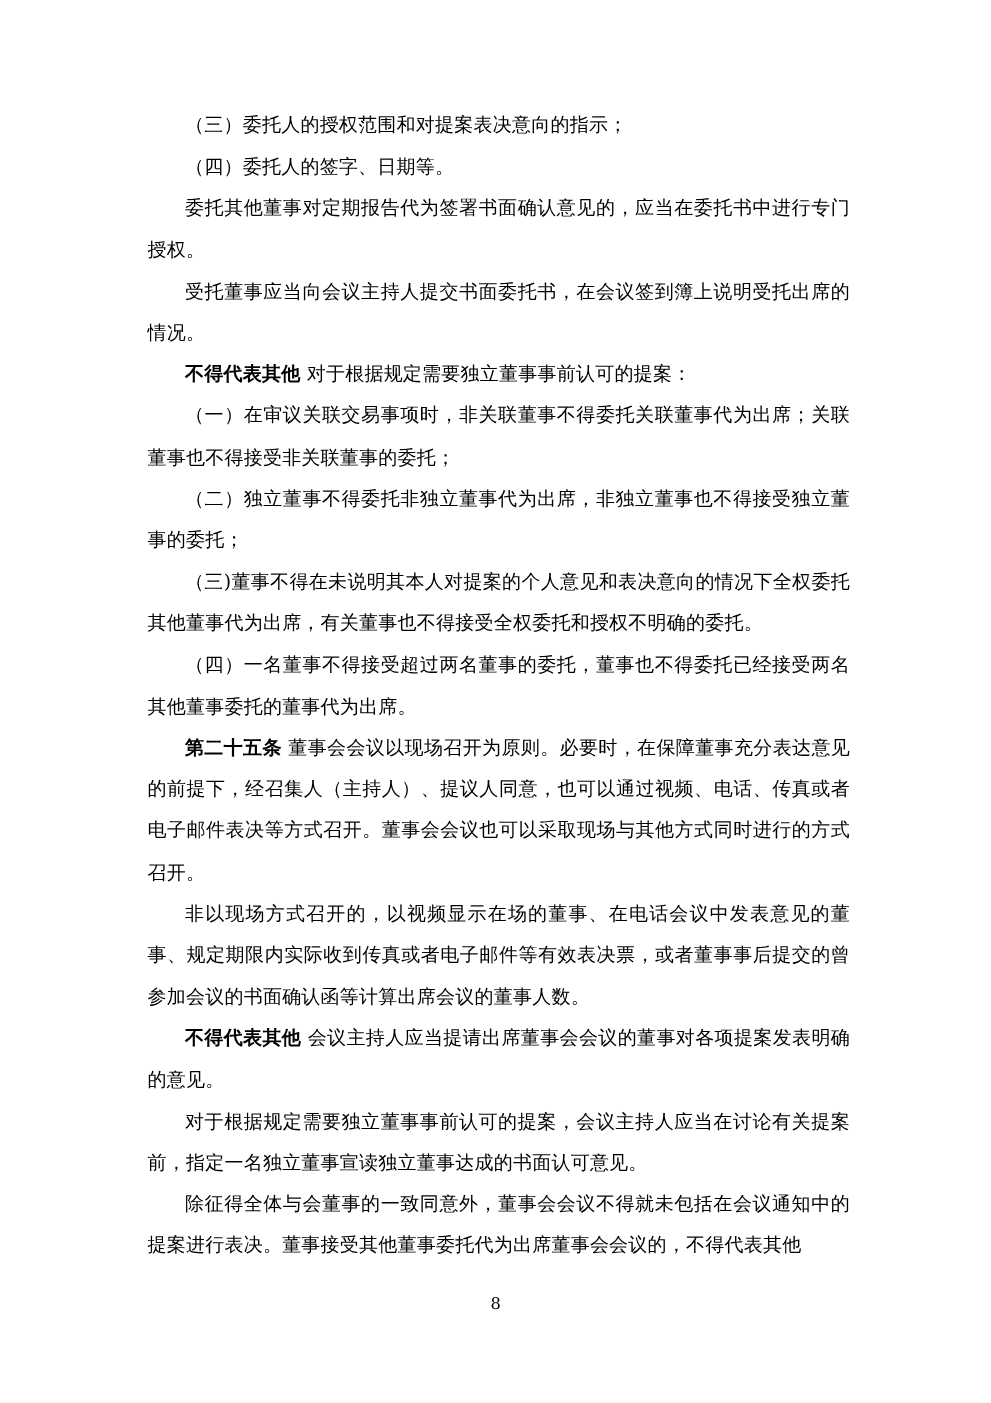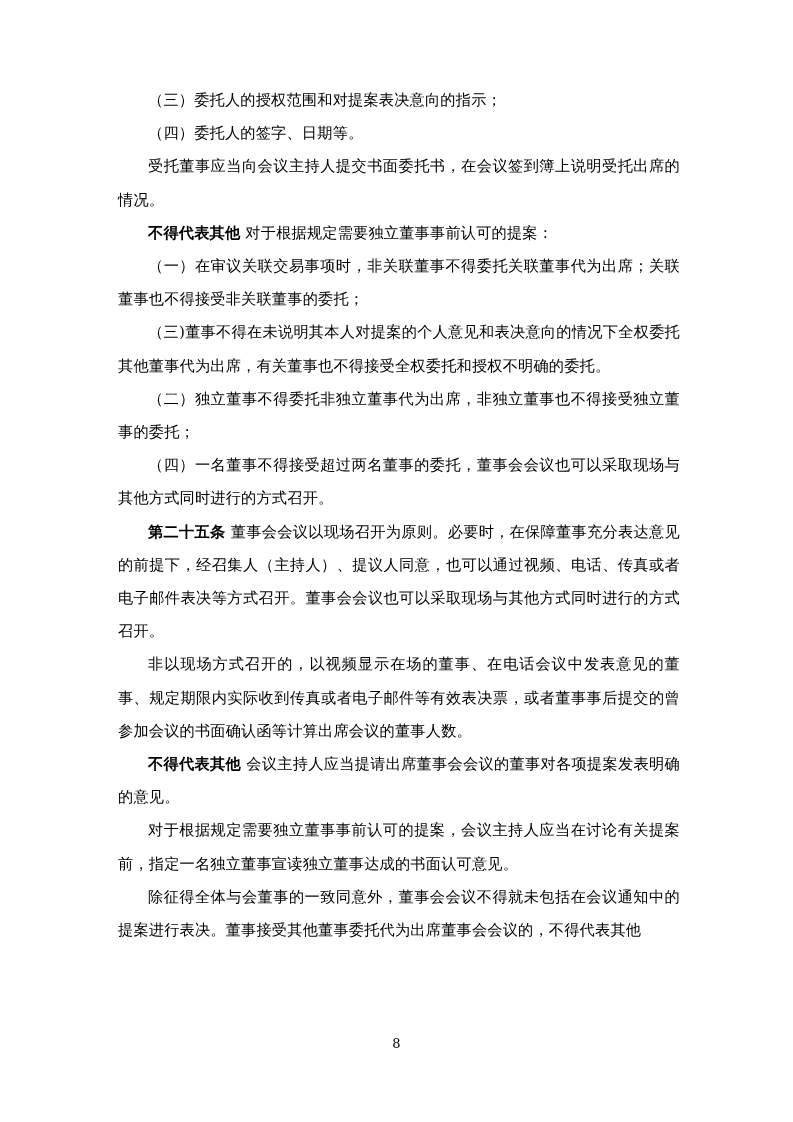--- a/index.html
+++ b/index.html
@@ -52,32 +52,33 @@
 </head>
 <body>
 
 <div class="page">
   <div class="content">
 
     <p class="para indent"><span>（三）委托人的授权范围和对提案表决意向的指示；</span></p>
 
     <p class="para indent"><span>（四）委托人的签字、日期等。</span></p>
 
+    <p class="para indent"><span>委托其他董事对定期报告代为签署书面确认意见的，应当在委托书中进行专门授权。</span></p>
 
     <p class="para indent"><span>受托董事应当向会议主持人提交书面委托书，在会议签到簿上说明受托出席的情况。</span></p>
 
     <p class="para indent"><span class="article-head">不得代表其他</span><span> 对于根据规定需要独立董事事前认可的提案：</span></p>
 
     <p class="para indent"><span>（一）在审议关联交易事项时，非关联董事不得委托关联董事代为出席；关联董事也不得接受非关联董事的委托；</span></p>
 
+    <p class="para indent"><span>（二）独立董事不得委托非独立董事代为出席，非独立董事也不得接受独立董事的委托；</span></p>
+
     <p class="para indent"><span>（三)董事不得在未说明其本人对提案的个人意见和表决意向的情况下全权委托其他董事代为出席，有关董事也不得接受全权委托和授权不明确的委托。</span></p>
 
-    <p class="para indent"><span>（二）独立董事不得委托非独立董事代为出席，非独立董事也不得接受独立董事的委托；</span></p>
-
-    <p class="para indent"><span>（四）一名董事不得接受超过两名董事的委托，董事会会议也可以采取现场与其他方式同时进行的方式召开。</span></p>
+    <p class="para indent"><span>（四）一名董事不得接受超过两名董事的委托，董事也不得委托已经接受两名其他董事委托的董事代为出席。</span></p>
 
     <p class="para indent"><span class="article-head">第二十五条</span><span> 董事会会议以现场召开为原则。必要时，在保障董事充分表达意见的前提下，经召集人（主持人）、提议人同意，也可以通过视频、电话、传真或者电子邮件表决等方式召开。董事会会议也可以采取现场与其他方式同时进行的方式召开。</span></p>
 
     <p class="para indent"><span>非以现场方式召开的，以视频显示在场的董事、在电话会议中发表意见的董事、规定期限内实际收到传真或者电子邮件等有效表决票，或者董事事后提交的曾参加会议的书面确认函等计算出席会议的董事人数。</span></p>
 
     <p class="para indent"><span class="article-head">不得代表其他</span><span> 会议主持人应当提请出席董事会会议的董事对各项提案发表明确的意见。</span></p>
 
     <p class="para indent"><span>对于根据规定需要独立董事事前认可的提案，会议主持人应当在讨论有关提案前，指定一名独立董事宣读独立董事达成的书面认可意见。</span></p>
 
 

